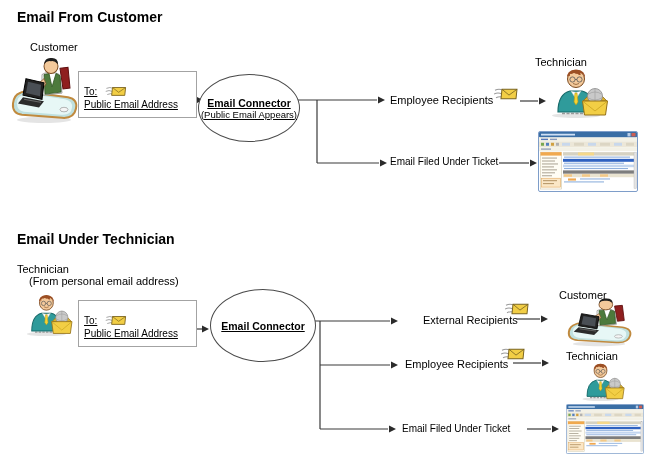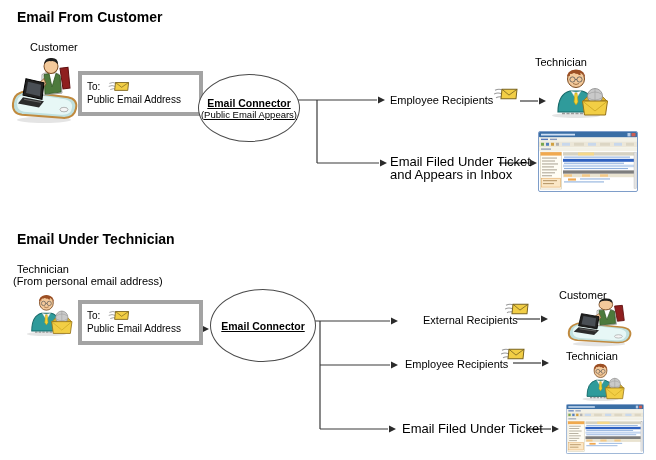--- a/index.html
+++ b/index.html
@@ -4,24 +4,24 @@
 <style>
   html,body{margin:0;padding:0;background:#fff;}
   .canvas{
     position:relative;width:656px;height:460px;background:#ffffff;
     font-family:"Liberation Sans", sans-serif;color:#000;overflow:hidden;
   }
   .abs{position:absolute;white-space:nowrap;}
   .section{position:absolute;inset:0;}
   .sec-title{font-size:14px;font-weight:bold;}
   .node-label{font-size:11px;font-weight:normal;}
-  .plain-label{font-size:13px;line-height:13px;}
+  .plain-label{font-size:10px;line-height:13px;}
   .to-box{
-    border:4px solid #a3a3a3;background:#fff;
-    padding:4px 4px 2px 5px;font-size:10px;line-height:13px;
+    border:1px solid #a3a3a3;background:#fff;
+    padding:12px 4px 2px 5px;font-size:10px;line-height:13px;text-decoration:underline;
   }
   .to-box .row1{display:flex;align-items:center;gap:8px;}
   .ellipse{
     border:1px solid #4a4a4a;border-radius:50%;background:#fff;
     display:flex;flex-direction:column;align-items:center;justify-content:center;
     text-align:center;
     text-decoration:underline;
   }
   .ellipse .l1{font-size:10.5px;font-weight:bold;line-height:12px;}
   .ellipse .l2{font-size:9.5px;line-height:11px;}
@@ -191,31 +191,30 @@
     <svg class="abs" style="left:494px;top:85px;" width="24" height="17" viewBox="0 0 24 16" preserveAspectRatio="none">
         <use href="#sym-mail"></use>
       </svg>
 
     <div class="abs node-label" style="left:535px;top:56px;">Technician</div>
     <svg class="abs" style="left:546px;top:66px;" width="64" height="52" viewBox="0 0 64 52">
         <use href="#sym-technician"></use>
       </svg>
 
     <div class="abs plain-label" style="left:390px;top:155px;">Email Filed Under Ticket</div>
-    <div class="abs plain-label" style="left:390px;top:168px;">and Appears in Inbox</div>
     <svg class="abs" style="left:538px;top:131px;" width="100" height="61" viewBox="0 0 100 62" preserveAspectRatio="none">
         <use href="#sym-window"></use>
       </svg>
   </div>
 
   <div class="section">
     <div class="abs sec-title" style="left:17px;top:231px;">Email Under Technician</div>
 
     <div class="abs node-label" style="left:17px;top:263px;">Technician</div>
-    <div class="abs node-label" style="left:13px;top:275px;">(From personal email address)</div>
+    <div class="abs node-label" style="left:29px;top:275px;">(From personal email address)</div>
     <svg class="abs" style="left:22px;top:292px;" width="52" height="44" viewBox="0 0 64 52" preserveAspectRatio="none">
         <use href="#sym-technician"></use>
       </svg>
 
     <div class="abs to-box" style="left:78px;top:300px;width:108px;height:31px;">
       <div class="row1">
         <span>To:</span>
         <svg width="22" height="14" viewBox="0 0 24 16">
             <use href="#sym-mail"></use>
           </svg>

